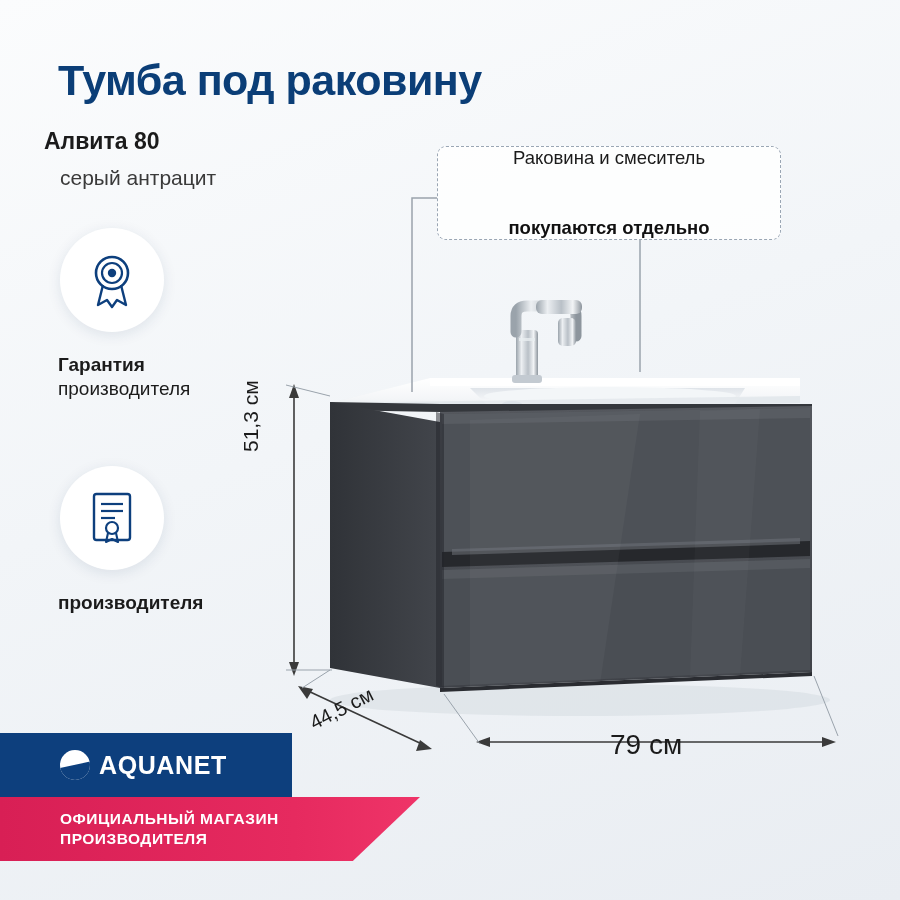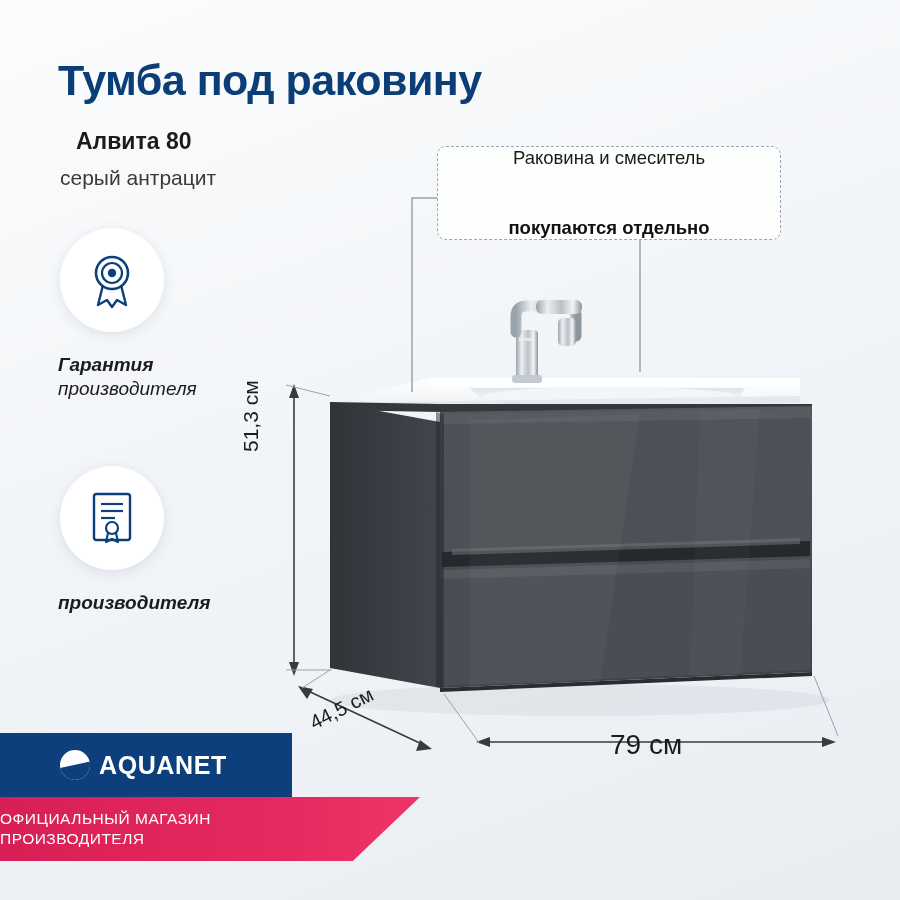--- a/index.html
+++ b/index.html
@@ -20,21 +20,21 @@
   .title {
     position: absolute;
     left: 58px; top: 56px;
     font-size: 43px;
     font-weight: bold;
     color: #0b3e77;
     letter-spacing: -0.5px;
   }
   .subtitle {
     position: absolute;
-    left: 76px; top: 128px;
+    left: 44px; top: 128px;
     font-size: 23px;
     font-weight: bold;
     color: #1b1b1b;
   }
   .subtitle2 {
     position: absolute;
     left: 60px; top: 166px;
     font-size: 21px;
     color: #3a3a3a;
   }
@@ -51,21 +51,20 @@
   .badge1 { left: 60px; top: 228px; }
   .badge2 { left: 60px; top: 466px; }
 
   .badge-caption {
     position: absolute;
     left: 58px;
     font-size: 19px;
     color: #1b1b1b;
     line-height: 1.28;
     width: 230px;
-    font-style: italic;
   }
   .badge-caption .b { font-weight: bold; display: block; }
   .badge-caption .n { font-weight: normal; display: block; }
   .cap1 { top: 353px; }
   .cap2 { top: 591px; }
 
   
   .callout {
     position: absolute;
     left: 437px; top: 146px;
@@ -143,22 +142,23 @@
     position: absolute;
     left: 0; top: 797px;
     width: 420px; height: 64px;
     background: linear-gradient(90deg, #d81f55 0%, #e62a5f 70%, #ef3468 100%);
     clip-path: polygon(0 0, 100% 0, 84% 100%, 0 100%);
     display: flex; flex-direction: column; justify-content: center;
   }
   .shopbar .l1, .shopbar .l2 {
     color: #ffffff;
     font-size: 15.5px;
-    font-weight: normal;
+    font-weight: bold;
     letter-spacing: 0.5px;
+    margin-left: 60px;
     line-height: 1.28;
   }
 </style>
 </head>
 <body>
 
 <div class="page">
 
   <svg class="product" viewBox="0 0 900 900">
     <defs>

